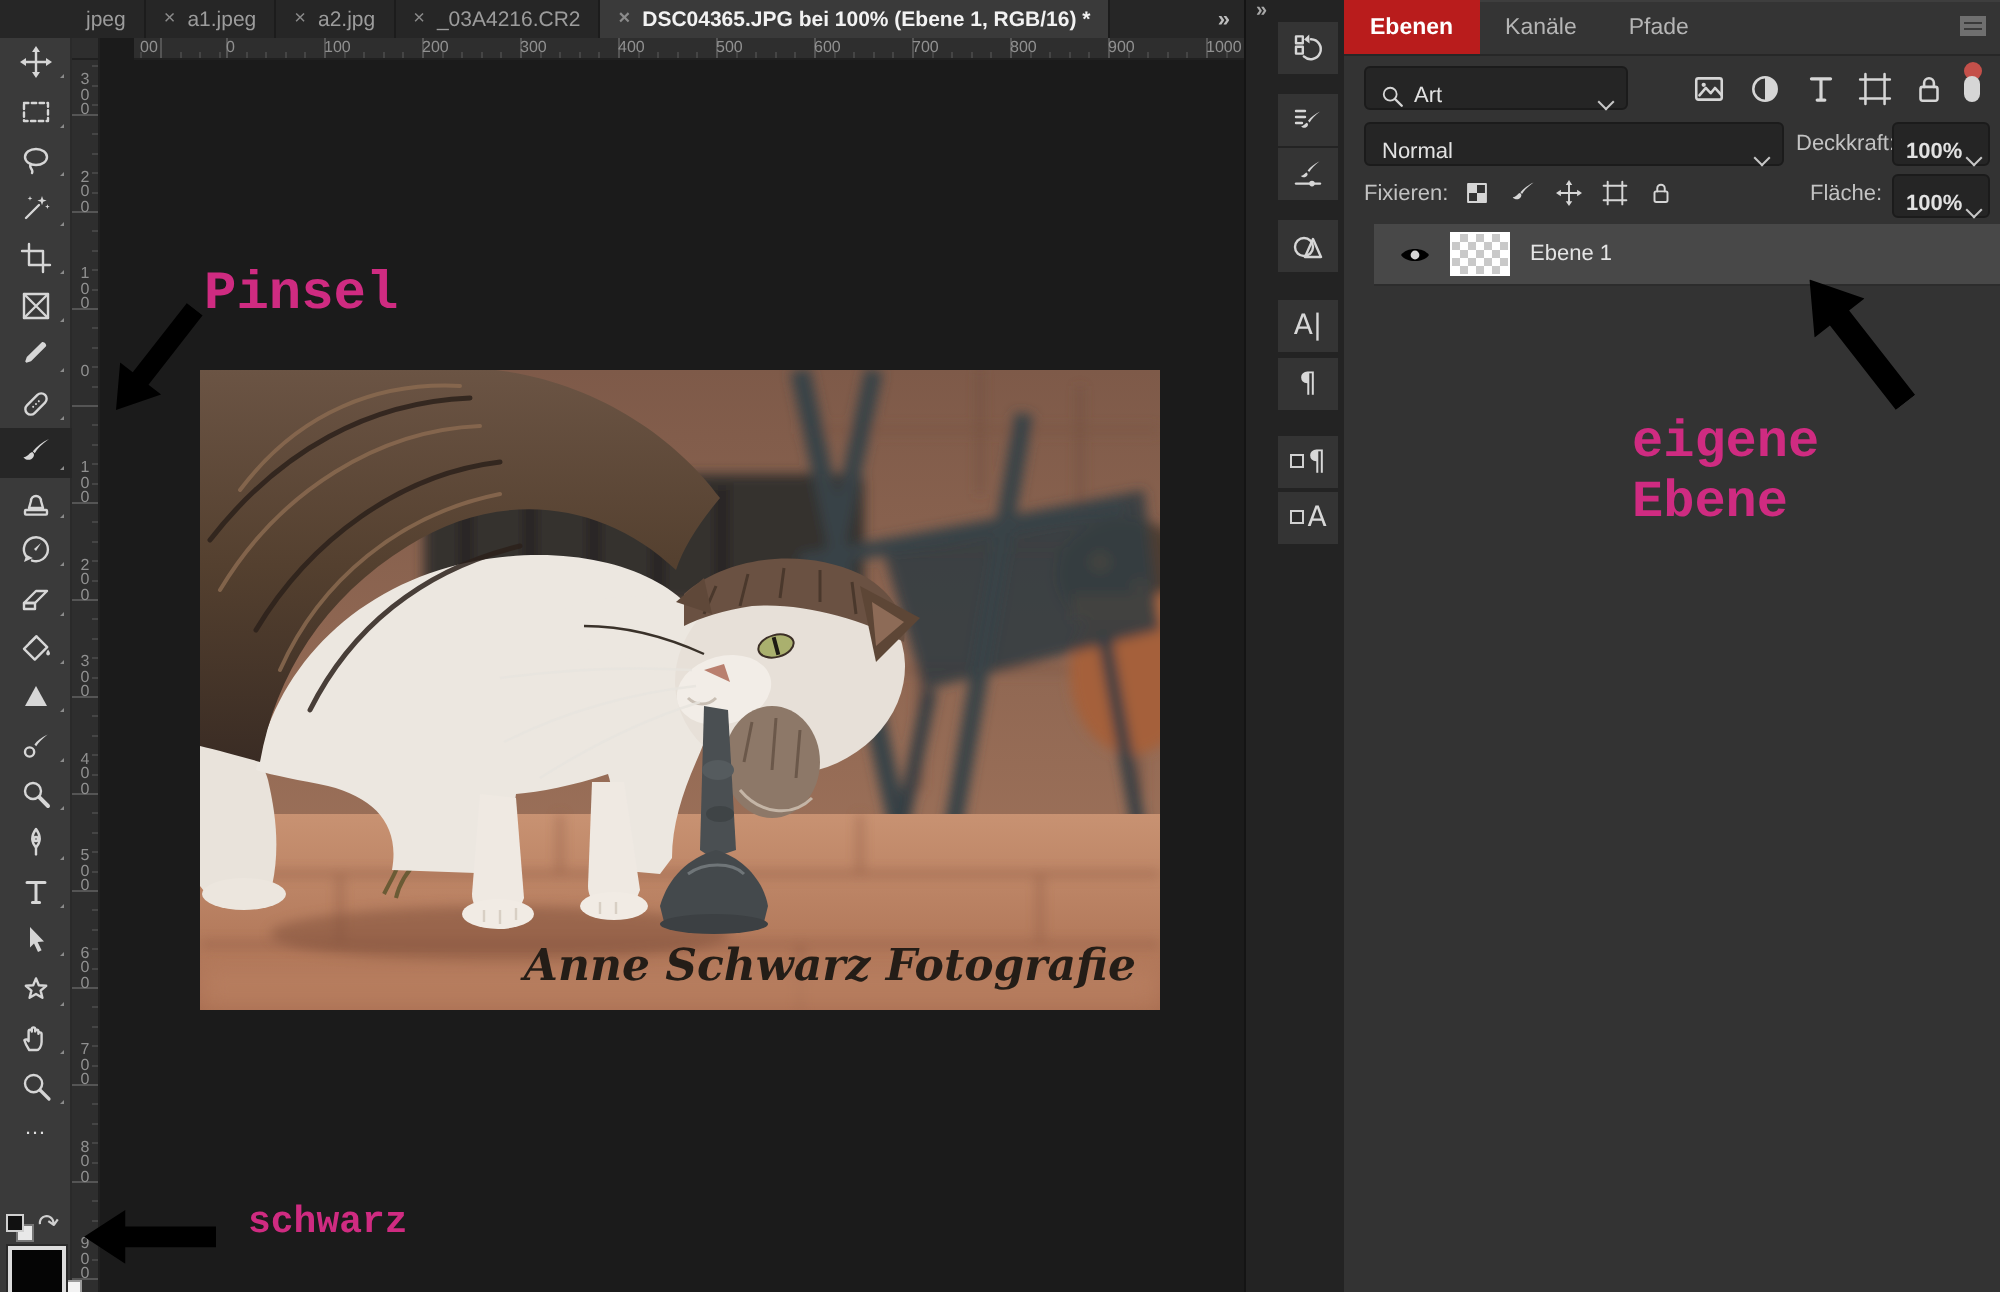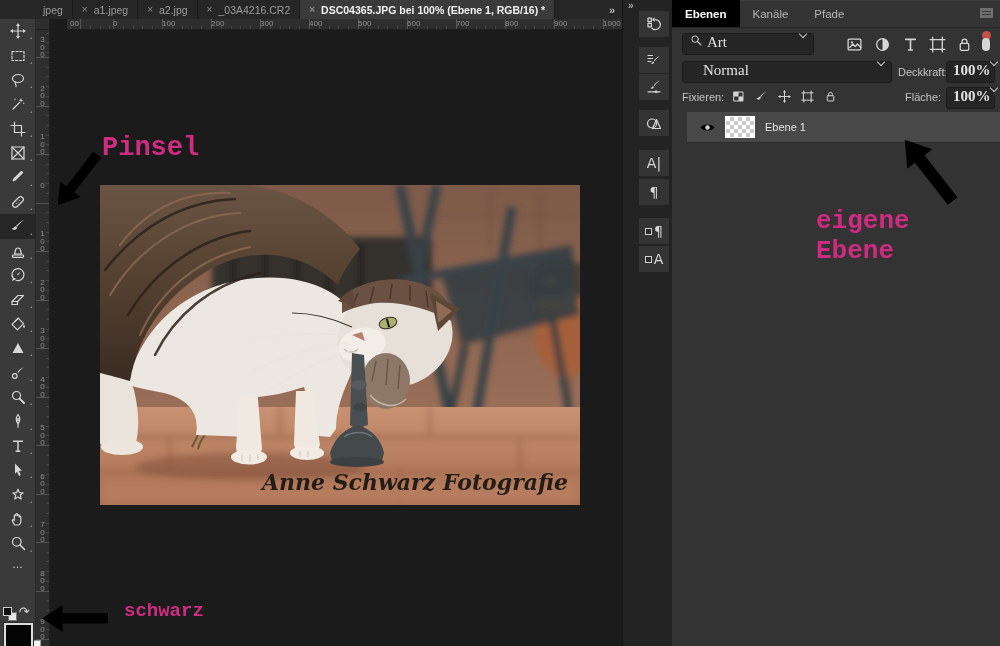--- a/index.html
+++ b/index.html
@@ -50,24 +50,24 @@
   #dock{position:absolute;left:622px;top:0;width:50px;height:646px;background:#232323;border-left:1px solid #141414;box-sizing:border-box;}
   #dock-chevron{position:absolute;left:5px;top:0px;font-size:10px;color:#a8a8a8;font-weight:bold;letter-spacing:-1px;}
   .dock-tile{position:absolute;left:16px;width:30px;height:26px;background:#343434;display:flex;align-items:center;justify-content:center;color:#d6d6d6;}
   .dock-glyph{font-size:14px;color:#d8d8d8;font-family:"DejaVu Sans",sans-serif;}
   .mini-sq{display:inline-block;width:5px;height:5px;border:1px solid #d0d0d0;margin-right:2px;vertical-align:1px;background:#2a2a2a;}
 
   
   #panel{position:absolute;left:672px;top:0;width:328px;height:646px;background:#333333;}
   #panel-tabs{position:relative;height:27px;background:#343434;border-bottom:1px solid #272727;display:flex;box-shadow:inset 0 1px 0 #3e3e3e;}
   .panel-tab{display:flex;align-items:center;padding:0 13px;font-size:11.5px;color:#b5b5b5;cursor:default;}
-  .panel-tab.active{background:#000000;color:#fff;font-weight:bold;}
+  .panel-tab.active{background:#b91c1c;color:#fff;font-weight:bold;}
   #panel-menu{position:absolute;right:7px;top:8px;width:13px;height:10px;background:#6f6f6f;
     background-image:linear-gradient(#3a3a3a 0 0),linear-gradient(#3a3a3a 0 0);background-size:9px 1px;background-position:2px 3px,2px 6px;background-repeat:no-repeat;}
-  .field{position:absolute;background:#252525;border:1px solid #1b1b1b;border-radius:3px;display:flex;align-items:flex-start;box-sizing:border-box;height:22px;font-size:15px;color:#e2e2e2;font-family:Liberation Serif, serif;}
+  .field{position:absolute;background:#252525;border:1px solid #1b1b1b;border-radius:3px;display:flex;align-items:flex-end;box-sizing:border-box;height:22px;font-size:11px;color:#e2e2e2;}
   .chev{width:5px;height:5px;border-right:1.4px solid #c7c7c7;border-bottom:1.4px solid #c7c7c7;transform:rotate(45deg);margin:-3px 7px 0 6px;flex:none;}
   .plabel{position:absolute;font-size:11px;color:#c3c3c3;}
   .filter-ic{position:absolute;top:36px;width:17px;height:17px;}
   #filter-pill{position:absolute;left:308px;top:31px;width:12px;height:24px;}
   #filter-pill .dot{width:9px;height:9px;border-radius:50%;background:#c4504a;margin:0 auto;}
   #filter-pill .pill{width:8px;height:13px;border-radius:4px;background:#d6d6d6;margin:-2px auto 0;}
   .lock-ic{position:absolute;top:90px;width:15px;height:15px;}
   #layer-list{position:absolute;left:0;top:112px;width:328px;}
   .layer-row{position:relative;height:31px;display:flex;align-items:center;padding:0 10px 0 12px;border-bottom:1px solid #2c2c2c;box-sizing:border-box;}
   .layer-row.selected{background:#484848;margin-left:15px;}
@@ -580,21 +580,21 @@
       </svg>
     <svg class="ic filter-ic" style="left:284px">
         <use href="#s-lock"></use>
       </svg>
     <div id="filter-pill">
         <div class="dot"></div>
         <div class="pill"></div>
       </div>
 
     <div class="field" style="left:10px;top:61px;width:210px">
-      <span style="margin-left:20px">Normal</span>
+      <span style="margin-left:8px">Normal</span>
       <span class="chev" style="margin-left:auto"></span>
     </div>
     <span class="plabel" style="left:226px;top:66px">Deckkraft:</span>
     <div class="field" style="left:274px;top:61px;width:49px">
       <span style="margin-left:6px;font-weight:bold">100%</span>
       <span class="chev" style="margin-left:auto;margin-right:4px"></span>
     </div>
 
     <span class="plabel" style="left:10px;top:91px">Fixieren:</span>
     <svg class="ic small lock-ic" style="left:60px">

